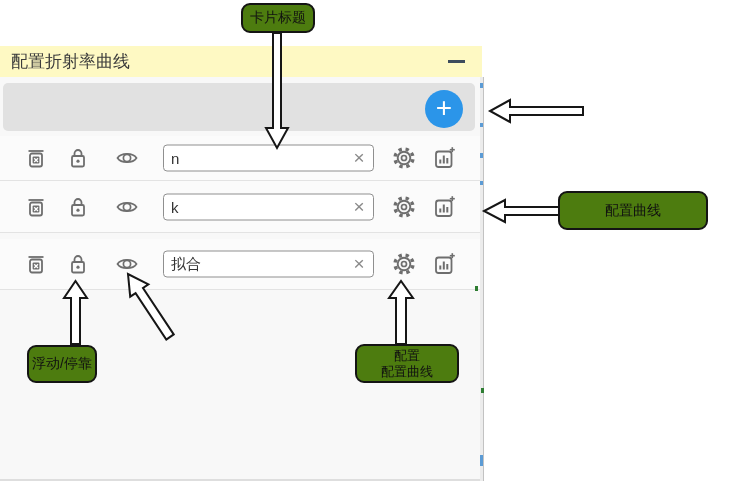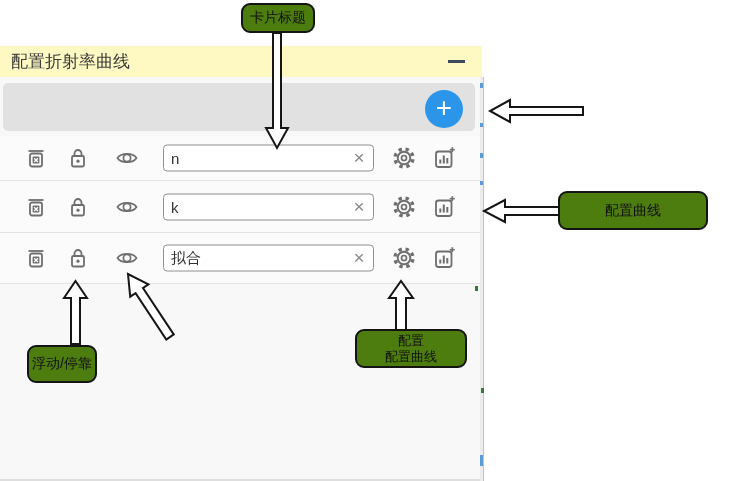--- a/index.html
+++ b/index.html
@@ -15,21 +15,21 @@
   .min-btn{left:444px;top:52px;width:26px;height:18px;cursor:pointer;}
   .min-glyph{left:4px;top:8px;width:17px;height:3px;background:#3d4c5d;}
   .toolbar{left:3px;top:83px;width:472px;height:48px;background:#e1e1e1;border-radius:5px;}
   .add-btn{left:425px;top:90px;width:38px;height:38px;border-radius:50%;background:#2b95e9;
            color:#fff;text-align:center;line-height:36px;font-size:28px;cursor:pointer;}
 
   
   .row{left:0;width:480px;background:#fbfbfb;border-bottom:1px solid #e3e3e3;}
   .row1{top:136px;height:44px;}
   .row2{top:181px;height:51px;}
-  .row3{top:233px;height:50px;}
+  .row3{top:239px;height:50px;}
   .rowitem{position:absolute;top:50%;transform:translateY(-50%);}
   .iconbtn{width:26px;height:26px;display:flex;align-items:center;justify-content:center;cursor:pointer;}
   .i-del{left:23px;} .i-lock{left:65px;} .i-eye{left:114px;}
   .i-gear{left:391px;} .i-chart{left:431px;}
   .inputwrap{left:163px;width:211px;height:27px;}
   .inputwrap input{width:100%;height:100%;box-sizing:border-box;border:1px solid #8f8f8f;border-radius:4px;
                    background:#fff;padding:0 28px 0 7px;font-size:15px;color:#333;
                    font-family:"Liberation Sans","DejaVu Sans",sans-serif;outline:none;}
   .clear-btn{position:absolute;right:3px;top:0;width:24px;height:27px;line-height:26px;text-align:center;
              color:#8a8a8a;font-size:19px;cursor:pointer;}
@@ -233,18 +233,18 @@
 
   <div class="callout" style="left:241px;top:3px;width:74px;height:30px;">
     <span>卡片标题</span>
   </div>
   <div class="callout" style="left:558px;top:191px;width:150px;height:39px;">
     <span>配置曲线</span>
   </div>
   <div class="callout" style="left:27px;top:345px;width:70px;height:38px;">
     <span>浮动/停靠</span>
   </div>
-  <div class="callout two-line" style="left:355px;top:329px;width:112px;height:39px;">
+  <div class="callout two-line" style="left:355px;top:344px;width:104px;height:39px;">
     <span>配置</span>
     <span>配置曲线</span>
   </div>
 
 </div>
 
 </body></html>

